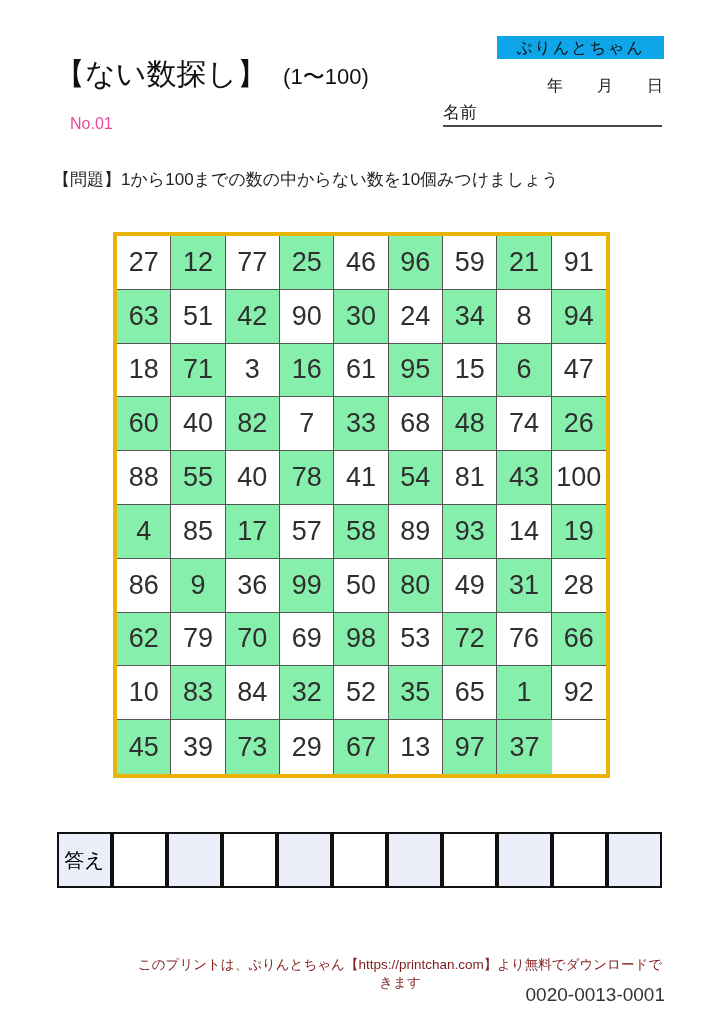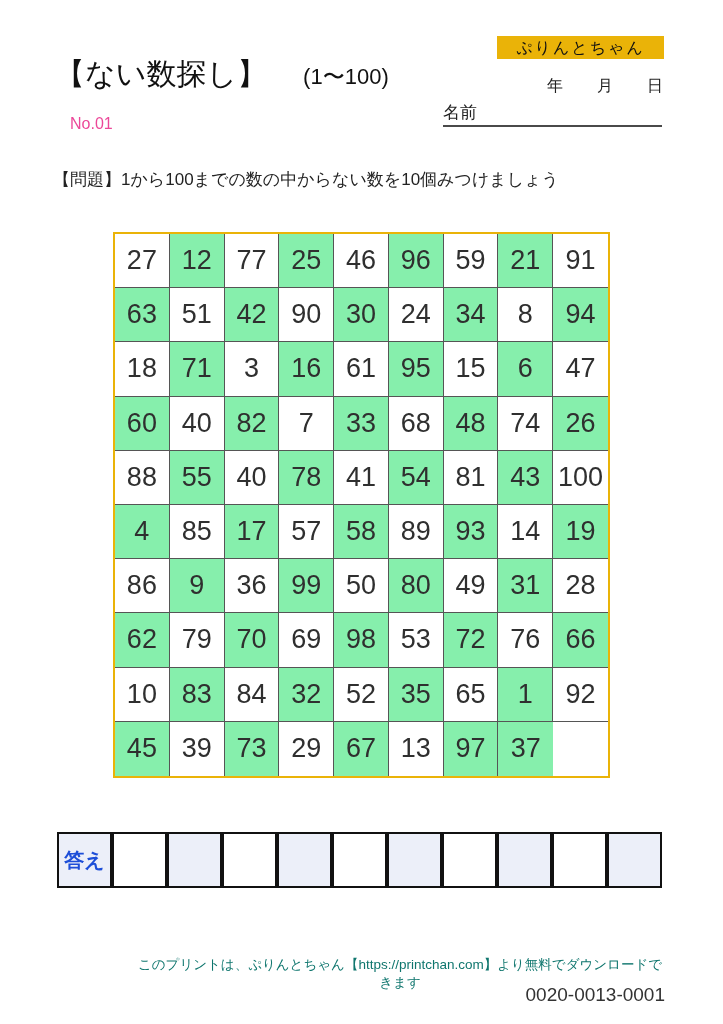--- a/index.html
+++ b/index.html
@@ -14,33 +14,33 @@
     height: 1024px;
     background: #ffffff;
     overflow: hidden;
   }
 
   
   .brand-box {
     position: absolute;
     left: 497px; top: 36px;
     width: 167px; height: 23px;
-    background: #eab308;
+    background: #0ea5e9;
     font-size: 16px;
     line-height: 23px;
     text-align: center;
     color: #111;
     letter-spacing: 2px;
   }
   .title-row {
     position: absolute;
     left: 55px; top: 54px;
     display: flex;
     align-items: baseline;
-    gap: 20px;
+    gap: 0;
     white-space: nowrap;
   }
   .title-main { font-size: 30px; color: #111; }
   .title-range { font-size: 22px; color: #111; margin-left: 16px; }
   .no-label {
     position: absolute;
     left: 70px; top: 115px;
     font-size: 16px; color: #ec4899;
   }
   .date-row {
@@ -67,21 +67,21 @@
     left: 53px; top: 168px;
     font-size: 17px;
     color: #222;
   }
 
   
   .grid {
     position: absolute;
     left: 113px; top: 232px;
     width: 497px; height: 546px;
-    border: 2px solid #eab308;
+    border: 4px solid #eab308;
     display: grid;
     grid-template-columns: repeat(9, 1fr);
     grid-template-rows: repeat(10, 1fr);
     background: #ffffff;
   }
   .cell {
     display: flex;
     align-items: center;
     justify-content: center;
     font-size: 27px;
@@ -102,29 +102,29 @@
   }
   .ans-box {
     width: 55px; height: 56px;
     border: 2px solid #111;
     background: #ffffff;
     display: flex;
     align-items: center;
     justify-content: center;
   }
   .ans-box.light { background: #eceff9; }
-  .ans-label { font-size: 20px; color: #1d4ed8; font-weight: bold; }
+  .ans-label { font-size: 20px; color: #000000; }
 
   
   .footer-credit {
     position: absolute;
     left: 135px; right: 58px; top: 956px;
     text-align: center;
     font-size: 13.5px;
-    color: #0f766e;
+    color: #7f1d1d;
   }
   .footer-code {
     position: absolute;
     right: 58px; top: 984px;
     font-size: 19px;
     color: #333;
     text-align: right;
   }
 </style>
 </head>

